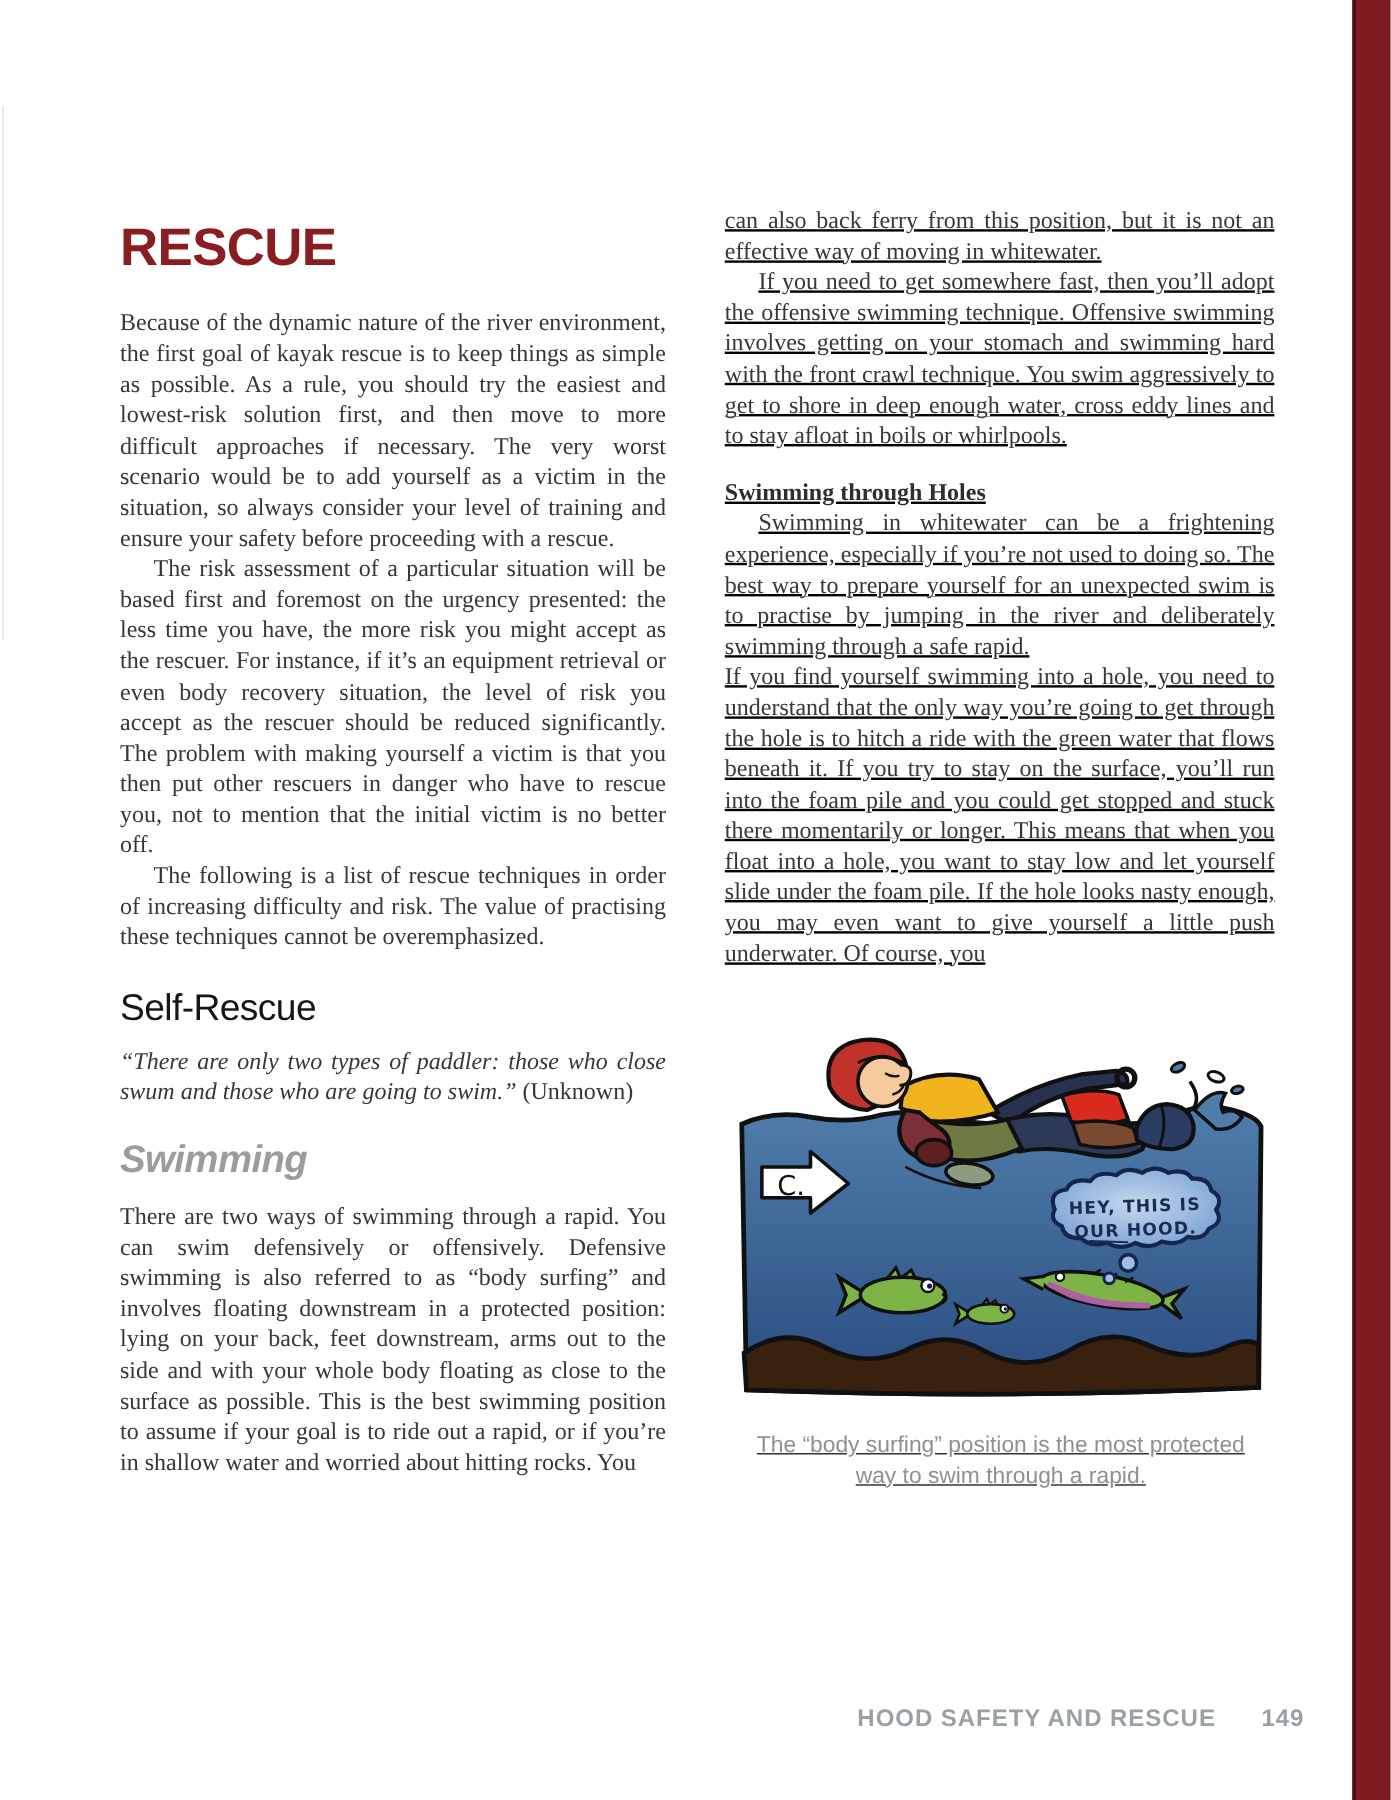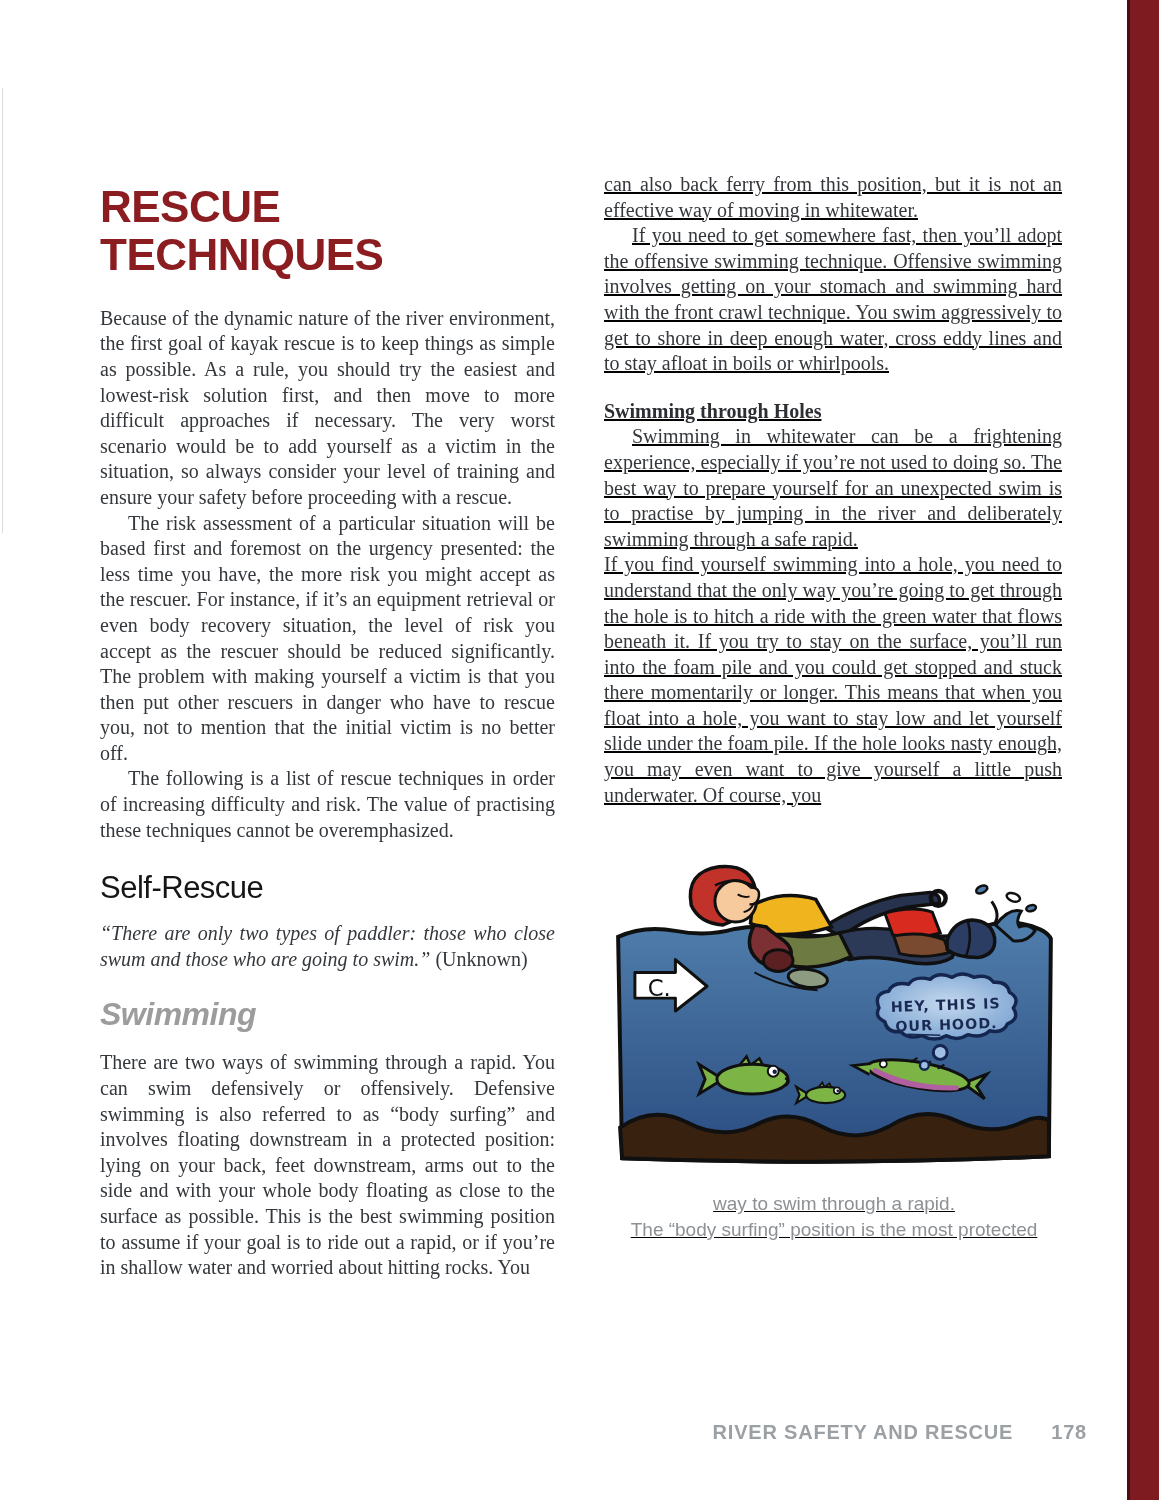--- a/index.html
+++ b/index.html
@@ -43,21 +43,20 @@
 </head>
 <body>
 
 <div class="page">
   <div class="red-bar"></div>
   <div class="scan-line"></div>
 
   <div class="col-left">
     <h1 class="title">
       <span>RESCUE</span>
-      <span>TECHNIQUES</span>
     </h1>
     <p class="body-text">Because of the dynamic nature of the river environment, the first goal of kayak rescue is to keep things as simple as possible. As a rule, you should try the easiest and lowest-risk solution first, and then move to more difficult approaches if necessary. The very worst scenario would be to add yourself as a victim in the situation, so always consider your level of training and ensure your safety before proceeding with a rescue.</p>
     <p class="body-text indent">The risk assessment of a particular situation will be based first and foremost on the urgency presented: the less time you have, the more risk you might accept as the rescuer. For instance, if it’s an equipment retrieval or even body recovery situation, the level of risk you accept as the rescuer should be reduced significantly. The problem with making yourself a victim is that you then put other rescuers in danger who have to rescue you, not to mention that the initial victim is no better off.</p>
     <p class="body-text indent">The following is a list of rescue techniques in order of increasing difficulty and risk. The value of practising these techniques cannot be overemphasized.</p>
     <h2 class="h-self">Self-Rescue</h2>
     <p class="body-text quote"><span class="qi">“There are only two types of paddler: those who close swum and those who are going to swim.”</span><span class="qa"> (Unknown)</span></p>
     <h3 class="h-swim">Swimming</h3>
     <p class="body-text">There are two ways of swimming through a rapid. You can swim defensively or offensively. Defensive swimming is also referred to as “body surfing” and involves floating downstream in a protected position: lying on your back, feet downstream, arms out to the side and with your whole body floating as close to the surface as possible. This is the best swimming position to assume if your goal is to ride out a rapid, or if you’re in shallow water and worried about hitting rocks. You</p>
   </div>
 
@@ -149,22 +148,22 @@
           <ellipse cx="432" cy="67" rx="5" ry="3" transform="rotate(-15 432 67)" fill="#4f7dab" stroke="#101010" stroke-width="2.5"></ellipse>
           <path d="M392,60 q10,14 2,24" fill="none" stroke="#101010" stroke-width="3"></path>
         </g>
 
         <g>
           <path d="M31,132 L72,132 L72,119 L104,146 L72,171 L72,158 L31,158 Z" fill="#ffffff" stroke="#101010" stroke-width="3" stroke-linejoin="round"></path>
           <text class="arrow-label" x="44" y="156">C.</text>
         </g>
       </svg>
       <figcaption>
+        <span>The “body surfing” position is the most protected</span>
         <span>way to swim through a rapid.</span>
-        <span>The “body surfing” position is the most protected</span>
       </figcaption>
     </figure>
   </div>
 
   <div class="footer">
-    <span>RIVER SAFETY AND RESCUE</span><span class="pgnum">178</span>
+    <span>HOOD SAFETY AND RESCUE</span><span class="pgnum">149</span>
   </div>
 </div>
 
 </body></html>

